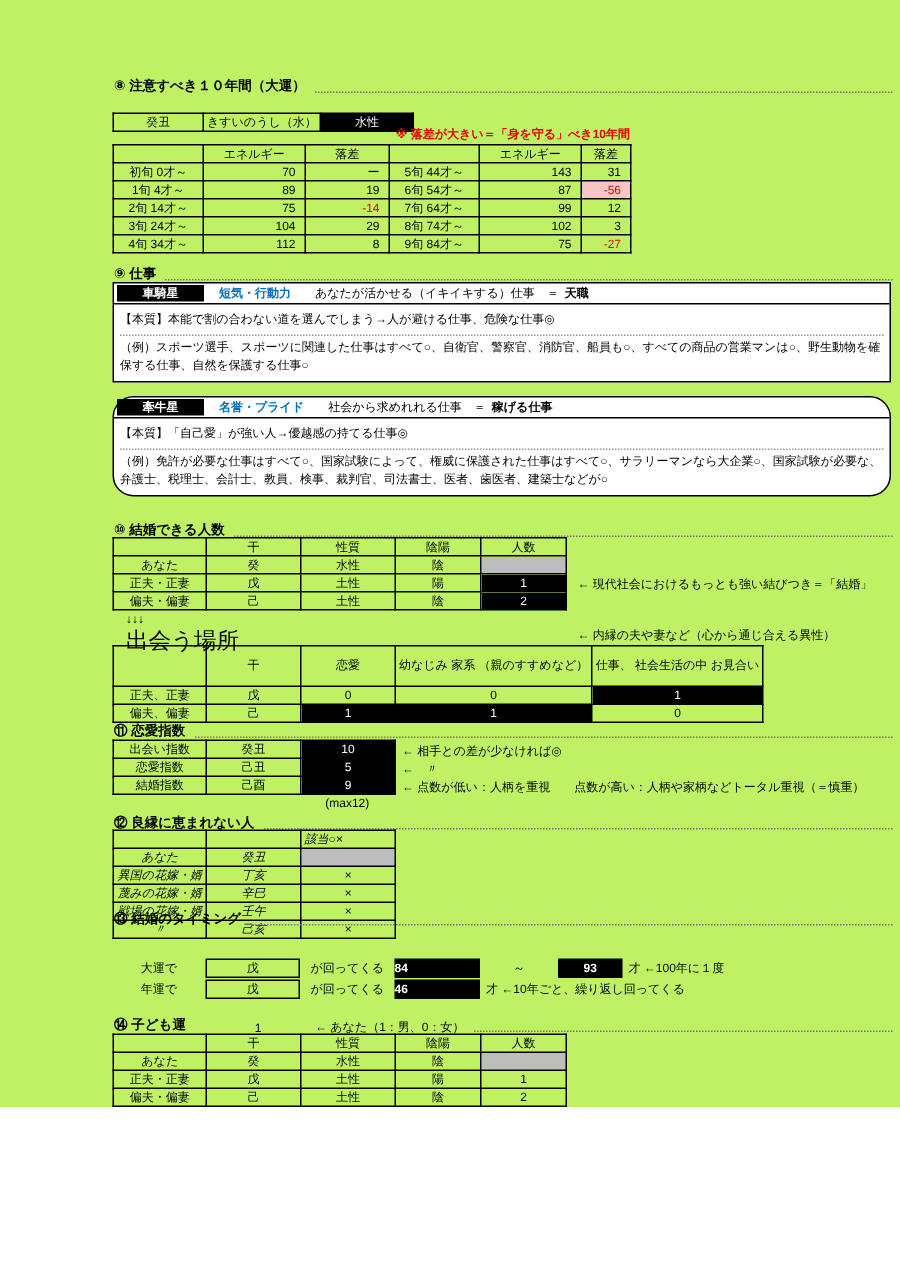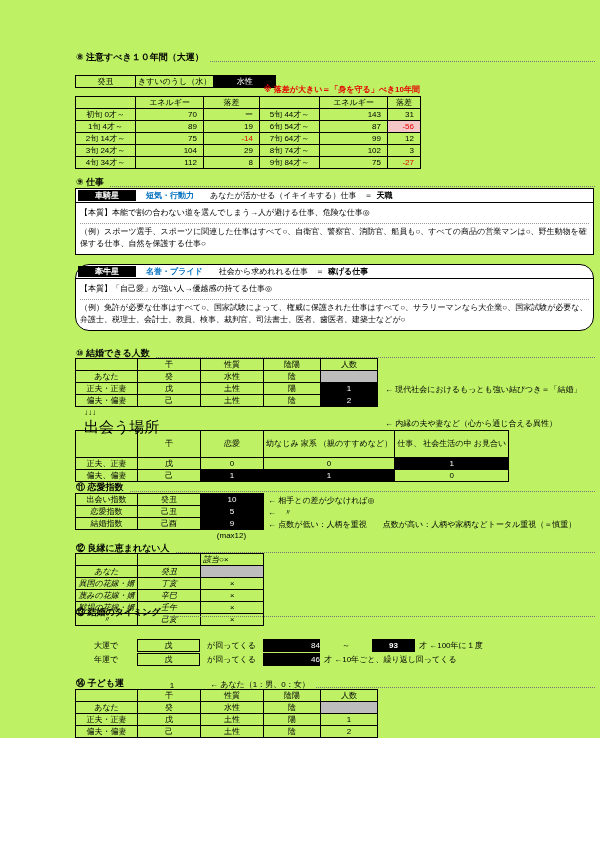--- a/index.html
+++ b/index.html
@@ -33,21 +33,21 @@
   .job-body{font-size:8px;padding:2px 4px 4px;}
   .job-essence{padding:2px 0 3px;word-break:break-all;line-height:12px;}
   .job-divider{border-top:1px dotted #999;margin:1px 0 2px;}
   .job-examples{line-height:12px;word-break:break-all;}
   
   .timing-row{position:absolute;display:flex;align-items:center;font-size:8px;height:13px;}
   .timing-row span{display:block;flex:0 0 auto;}
   .tw-label{width:62px;text-align:center;}
   .tw-kan{width:63px;border:1px solid #000;box-sizing:border-box;text-align:center;height:13px;line-height:12px;}
   .tw-comes{width:63px;text-align:center;}
-  .tw-black{width:57px;background:#000;color:#fff;font-weight:normal;text-align:right;height:13px;line-height:13px;box-sizing:border-box;}
+  .tw-black{width:57px;background:#000;color:#fff;font-weight:bold;text-align:left;height:13px;line-height:13px;box-sizing:border-box;}
   .tw-tilde{width:52px;text-align:center;}
   .tw-black2{width:43px;background:#000;color:#fff;font-weight:bold;text-align:center;height:13px;line-height:13px;box-sizing:border-box;}
   .tw-tail{margin-left:4px;white-space:nowrap;}
   
   .s14-row{position:absolute;display:flex;align-items:flex-end;}
   .s14-row .t{font-weight:bold;font-size:9px;white-space:nowrap;width:86px;}
   .s14-row .v{font-size:8px;width:20px;text-align:center;}
   .s14-row .n{font-size:8px;margin-left:28px;white-space:nowrap;}
   .plain{position:absolute;font-size:8px;white-space:nowrap;}
   .subtitle{position:absolute;font-size:15px;font-weight:normal;white-space:nowrap;}

